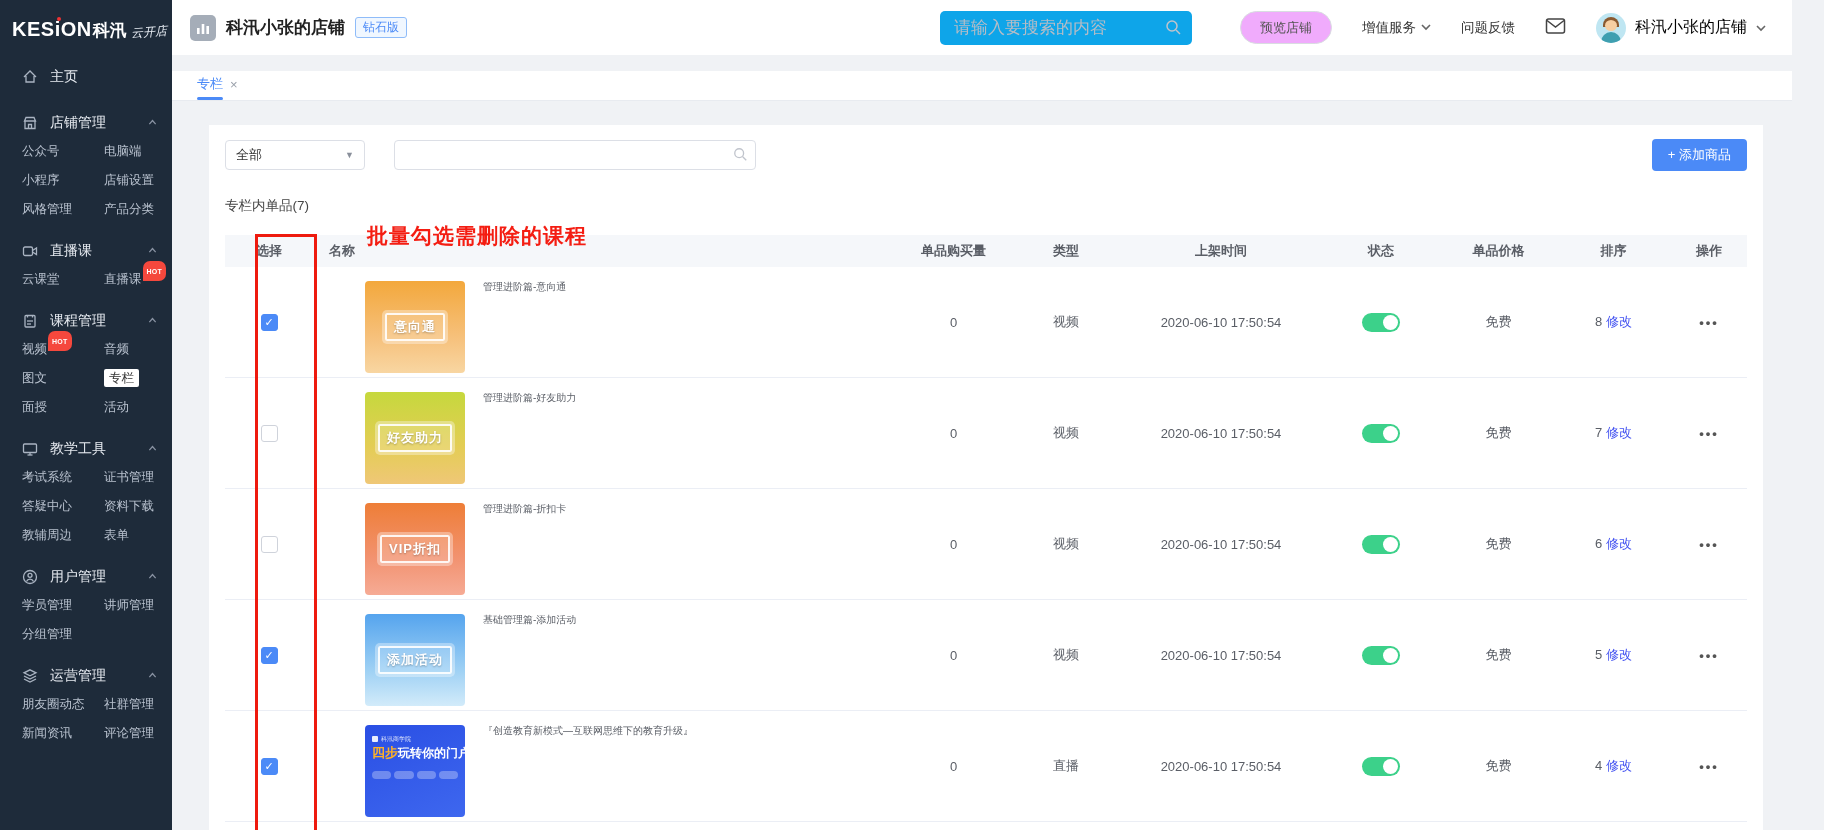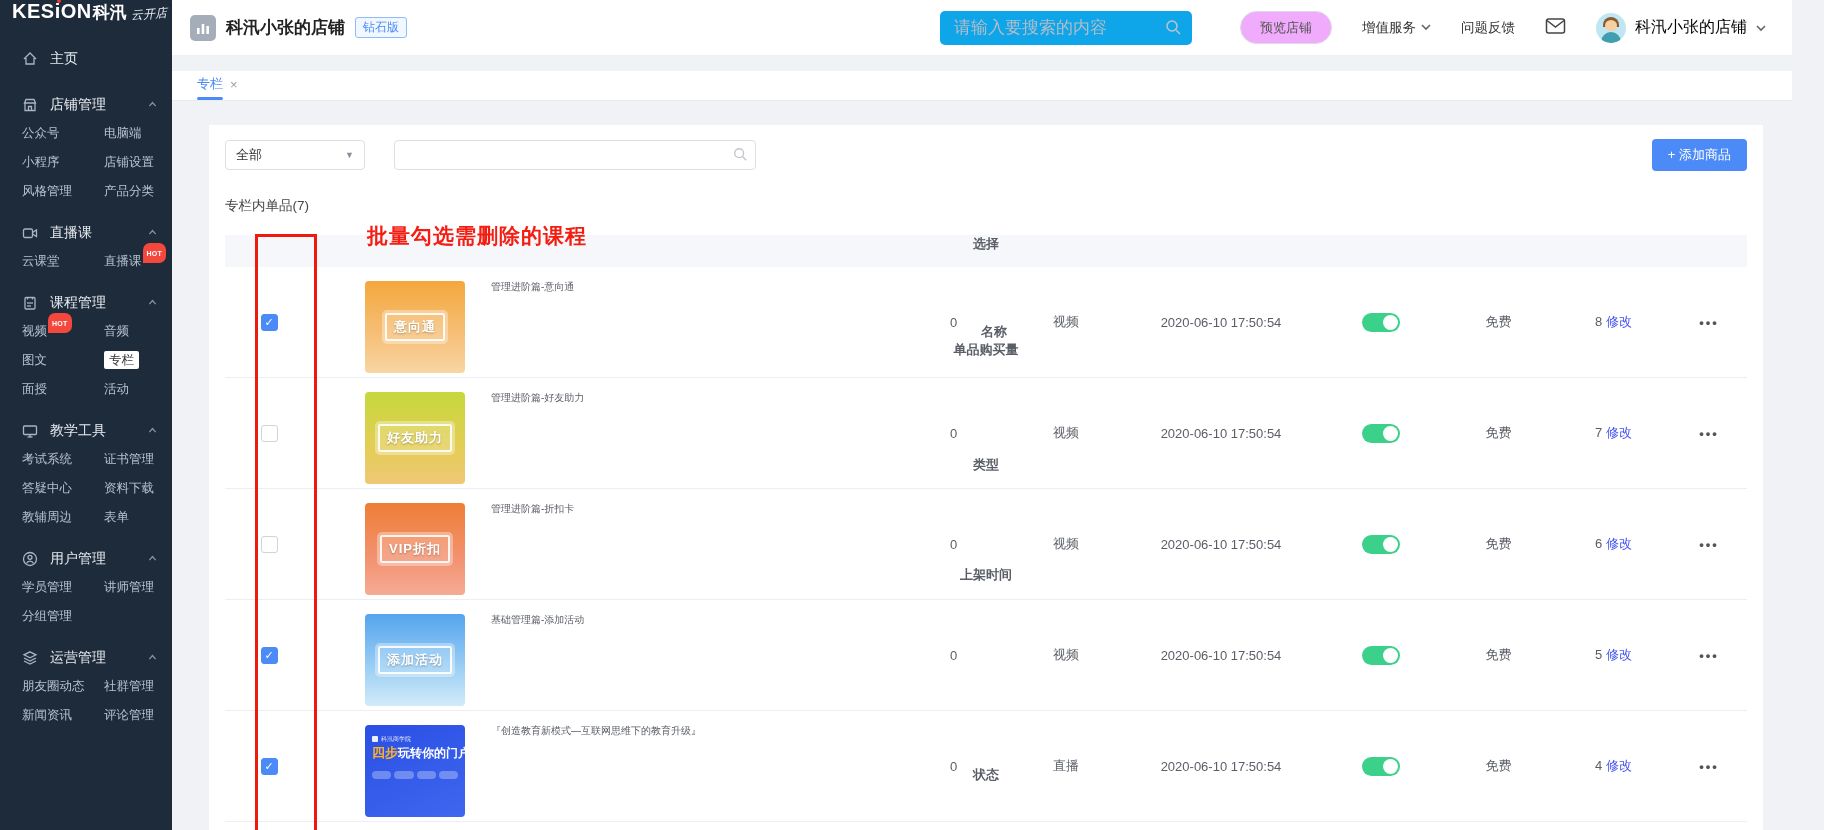--- a/index.html
+++ b/index.html
@@ -1,21 +1,21 @@
 <!DOCTYPE html>
 <html><head>
 <meta charset="utf-8">
 <style>
   *{margin:0;padding:0;box-sizing:border-box;font-family:"Liberation Sans","DejaVu Sans",sans-serif;}
   html,body{width:1824px;height:830px;overflow:hidden;background:#f0f2f5;}
   .app{position:relative;width:1824px;height:830px;}
 
   
   .sidebar{position:absolute;left:0;top:0;width:172px;height:830px;background:#1e2b3a;color:#c3cad5;overflow:hidden;}
-  .logo{padding:0 10px 10px 12px;display:flex;align-items:baseline;white-space:nowrap;}
+  .logo{padding:18px 10px 10px 12px;display:flex;align-items:baseline;white-space:nowrap;}
   .logo .en{color:#fff;font-weight:bold;font-size:20px;letter-spacing:.5px;position:relative;}
   .logo .en i{font-style:normal;position:relative;}
   .logo .en i::after{content:"";position:absolute;left:2px;top:-1px;width:4px;height:4px;border-radius:50%;background:#e33;}
   .logo .cn{color:#ffffff;font-weight:bold;font-size:17px;margin-left:1px;}
   .logo .script{color:#e8edf4;font-size:12px;font-style:italic;margin-left:4px;transform:rotate(-4deg);font-family:"DejaVu Serif",serif;}
   .side-home{display:flex;align-items:center;gap:12px;padding:16px 0 6px 22px;color:#e7ebf1;font-size:14px;cursor:pointer;}
   .group{margin-top:13px;}
   .ghead{display:flex;align-items:center;gap:12px;padding:9px 14px 9px 22px;color:#e7ebf1;font-size:14px;cursor:pointer;}
   .ghead .chev{margin-left:auto;}
   .gitems{display:grid;grid-template-columns:82px auto;padding:2px 0 2px 22px;row-gap:12px;}
@@ -62,37 +62,37 @@
   .select{width:140px;height:30px;border:1px solid #dcdfe6;border-radius:4px;display:flex;align-items:center;padding:0 10px;font-size:13px;color:#333;cursor:pointer;}
   .select .car{margin-left:auto;font-size:9px;color:#8a909b;}
   .search2{position:relative;width:362px;height:30px;margin-left:29px;}
   .search2 input{width:100%;height:100%;border:1px solid #dcdfe6;border-radius:4px;outline:none;padding:0 30px 0 10px;font-size:13px;}
   .search2 .mag{position:absolute;right:8px;top:7px;}
   .search2 .mag svg{width:15px;height:15px;}
   .add-btn{margin-left:auto;background:#4b8af7;color:#fff;border:none;border-radius:4px;height:32px;padding:0 16px;font-size:13px;cursor:pointer;}
   .sec-title{margin-top:26px;font-size:13.5px;color:#444;}
 
   .table-wrap{margin-top:20px;position:relative;}
-  .thead{display:flex;align-items:center;background:#f5f7fa;height:32px;font-size:13px;color:#5a5e66;font-weight:bold;flex-direction:column;}
+  .thead{display:flex;align-items:center;background:#f5f7fa;height:32px;font-size:13px;color:#5a5e66;font-weight:bold;}
   .trow{display:flex;align-items:center;height:111px;border-bottom:1px solid #ebeef5;font-size:13px;color:#5a5e66;}
   .c-cb{width:88px;text-align:center;flex:0 0 88px;display:flex;justify-content:center;}
   .thead .c-cb{display:block;}
   .c-name{flex:1;display:flex;align-items:flex-start;padding-left:16px;}
   .thead .c-name{padding-left:16px;}
   .c-buy{width:115px;text-align:center;flex:0 0 115px;}
   .c-type{width:110px;text-align:center;flex:0 0 110px;}
   .c-time{width:200px;text-align:center;flex:0 0 200px;}
   .c-status{width:120px;text-align:center;flex:0 0 120px;display:flex;justify-content:center;}
   .thead .c-status{display:block;}
   .c-price{width:115px;text-align:center;flex:0 0 115px;}
   .c-sort{width:115px;text-align:center;flex:0 0 115px;white-space:nowrap;}
   .c-op{width:76px;text-align:center;flex:0 0 76px;}
   .cbx{width:17px;height:17px;border-radius:3px;border:1px solid #cfd3db;background:#fff;display:flex;align-items:center;justify-content:center;cursor:pointer;}
   .cbx.on{background:#4b8af7;border-color:#4b8af7;color:#fff;font-size:11px;font-weight:bold;}
-  .thumb{width:100px;height:92px;border-radius:4px;margin:9px 12px 0 36px;display:flex;align-items:center;justify-content:center;position:relative;overflow:hidden;flex:0 0 100px;}
+  .thumb{width:100px;height:92px;border-radius:4px;margin:9px 4px 0 36px;display:flex;align-items:center;justify-content:center;position:relative;overflow:hidden;flex:0 0 100px;}
   .thumb .lbl{border:2px solid rgba(255,255,255,.9);box-shadow:0 0 0 3px rgba(255,255,255,.35);background:rgba(255,255,255,.18);color:#fff;font-weight:bold;font-size:13px;letter-spacing:1px;padding:3px 7px;border-radius:2px;text-shadow:0 1px 2px rgba(0,0,0,.28);white-space:nowrap;}
   .g-orange{background:linear-gradient(180deg,#f3a83c 0%,#f6c07a 60%,#f8d6a2 100%);}
   .g-green{background:linear-gradient(180deg,#c6d83d 0%,#e4cd55 60%,#efc777 100%);}
   .g-red{background:linear-gradient(180deg,#ee7e37 0%,#f29270 60%,#f6ab95 100%);}
   .g-blue{background:linear-gradient(180deg,#55a4ee 0%,#9dd0f4 60%,#d2ebfa 100%);}
   .g-banner{background:linear-gradient(155deg,#2a4fe4 0%,#3e67ef 100%);display:block;padding:10px 7px 0 7px;}
   .bn-logo{display:flex;align-items:center;gap:3px;color:rgba(255,255,255,.85);font-size:6px;white-space:nowrap;}
   .bn-logo::before{content:"";width:6px;height:6px;background:rgba(255,255,255,.9);border-radius:1px;display:block;}
   .bn-line{margin-top:8px;font-weight:bold;font-size:12px;color:#fff;white-space:nowrap;}
   .bn-line .em{color:#ffb226;font-size:13px;}

